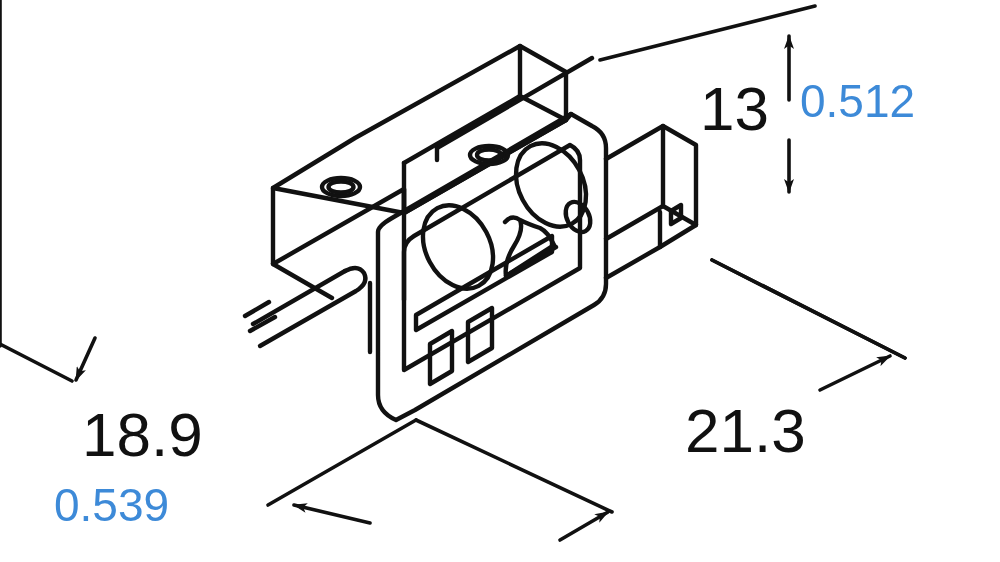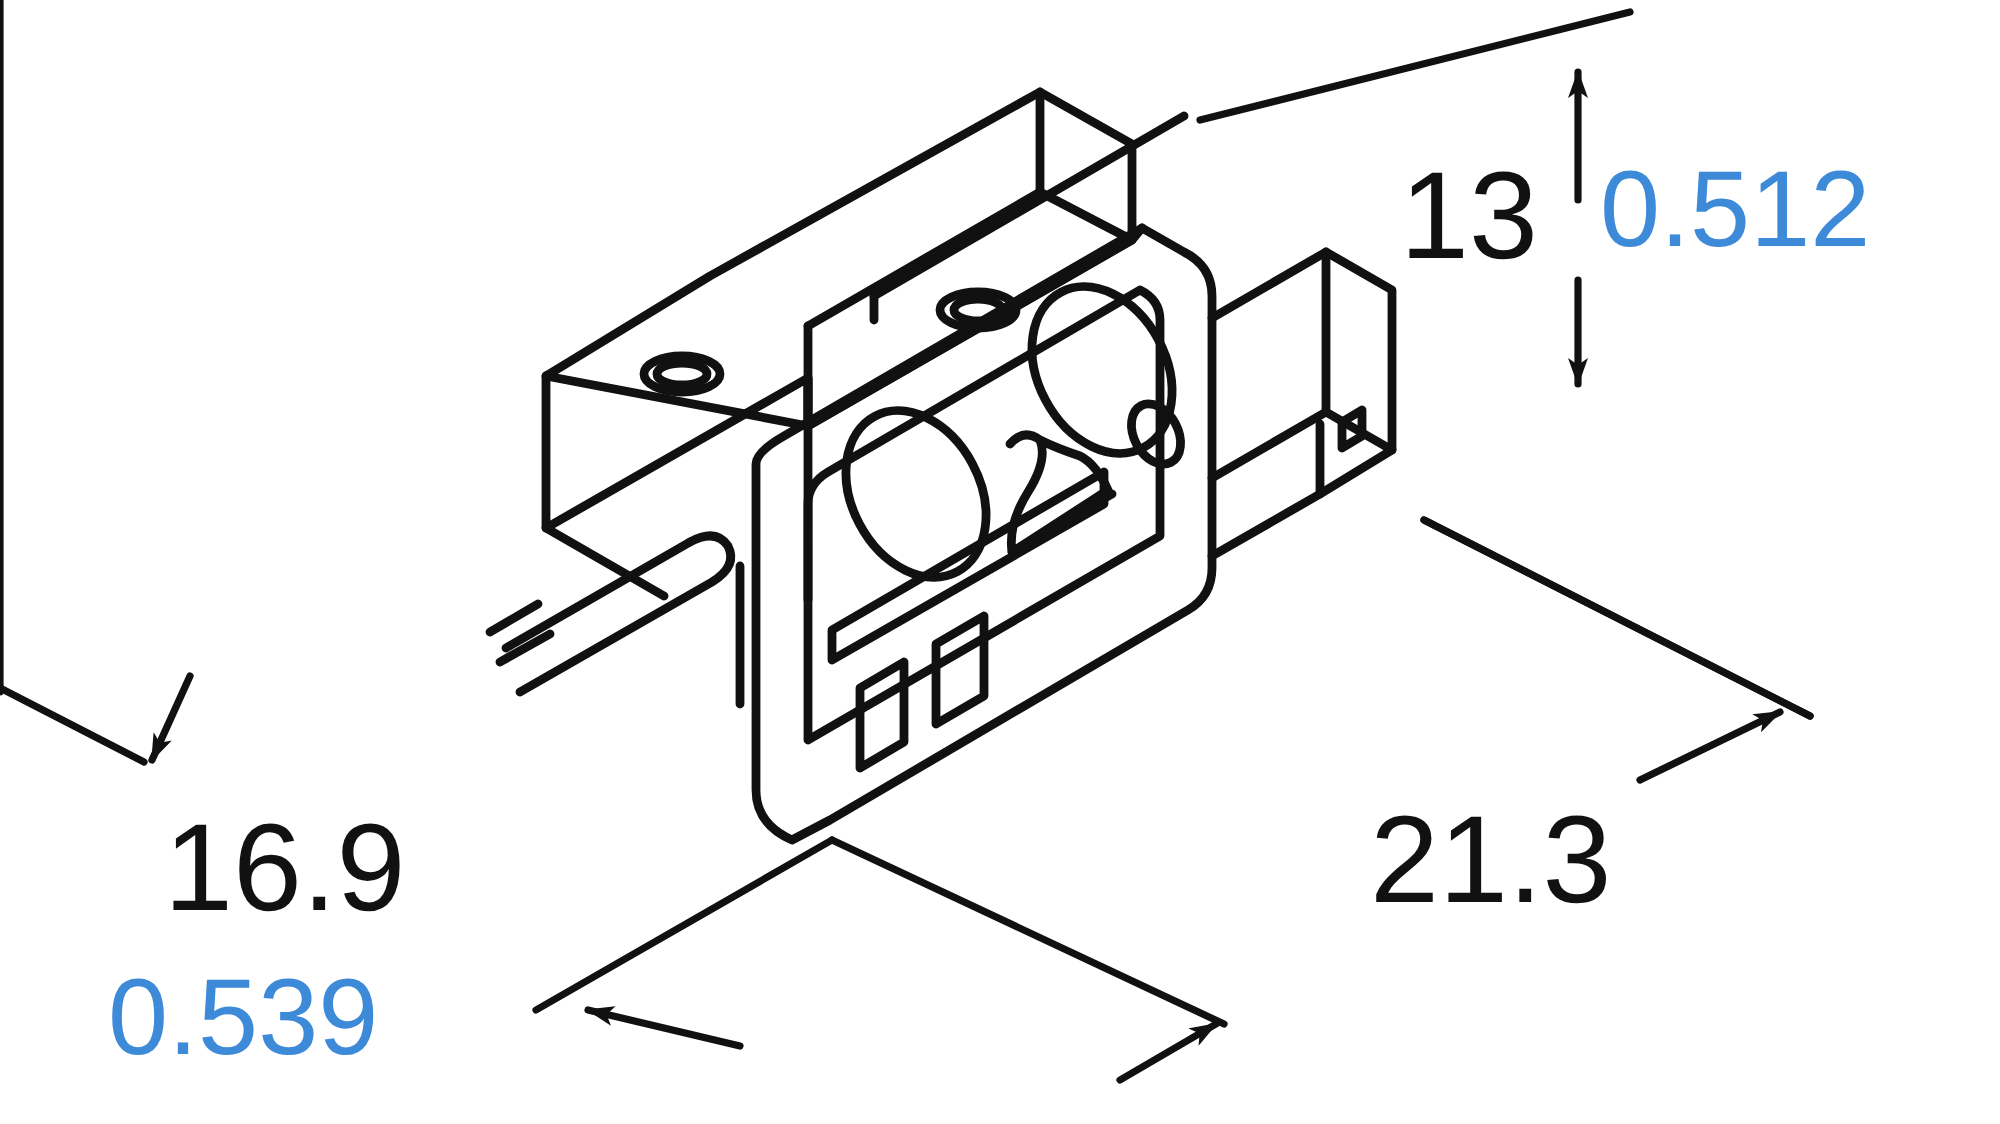--- a/index.html
+++ b/index.html
@@ -33,21 +33,21 @@
     font-weight: 400;
     line-height: 1;
     user-select: none;
   }
   .dim-mm {
     color: #111111;
     font-size: 62px;
   }
   .dim-in {
     color: #3d8ad8;
-    font-size: 54px;
+    font-size: 46px;
   }
   .lbl-13      { left: 700px; top: 78px; }
   .lbl-0512    { left: 800px; top: 78px; }
   .lbl-137     { left: 82px;  top: 404px; }
   .lbl-0539    { left: 54px;  top: 482px; text-align: center; }
   .lbl-213     { left: 685px; top: 400px; text-align: right; }
   .lbl-0839    { left: 655px; top: 480px; }
 </style>
 </head>
 <body>
@@ -156,20 +156,20 @@
       <line x1="560" y1="540" x2="608" y2="512" marker-end="url(#arrHead)"></line>
       <path d="M712,260 L905,358"></path>
       <line x1="820" y1="390" x2="890" y2="356" marker-end="url(#arrHead)"></line>
     </g>
   </svg>
 
   <div class="dim-label dim-mm lbl-13">13</div>
 
   <div class="dim-label dim-in lbl-0512">0.512</div>
 
-  <div class="dim-label dim-mm lbl-137">16.9</div>
+  <div class="dim-label dim-mm lbl-137">18.9</div>
 
   <div class="dim-label dim-in lbl-0539">0.539</div>
 
   <div class="dim-label dim-mm lbl-213">21.3</div>
 
 
 </div>
 
 </body></html>

